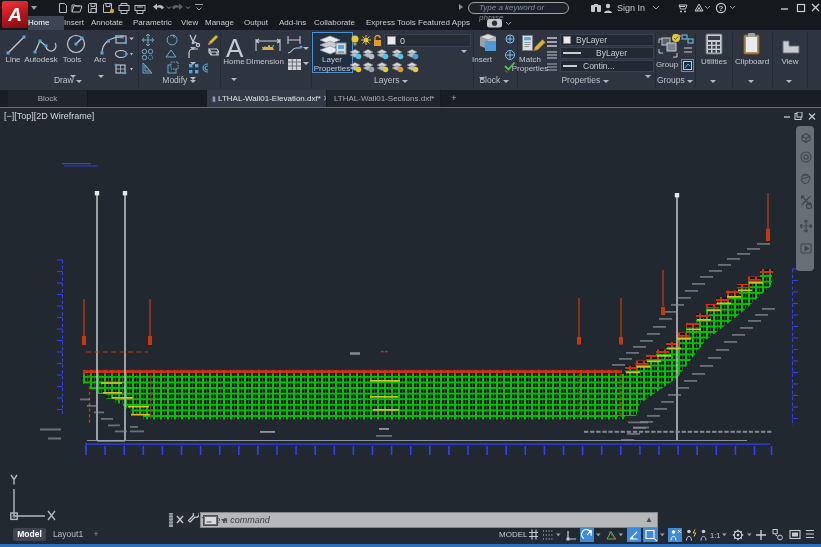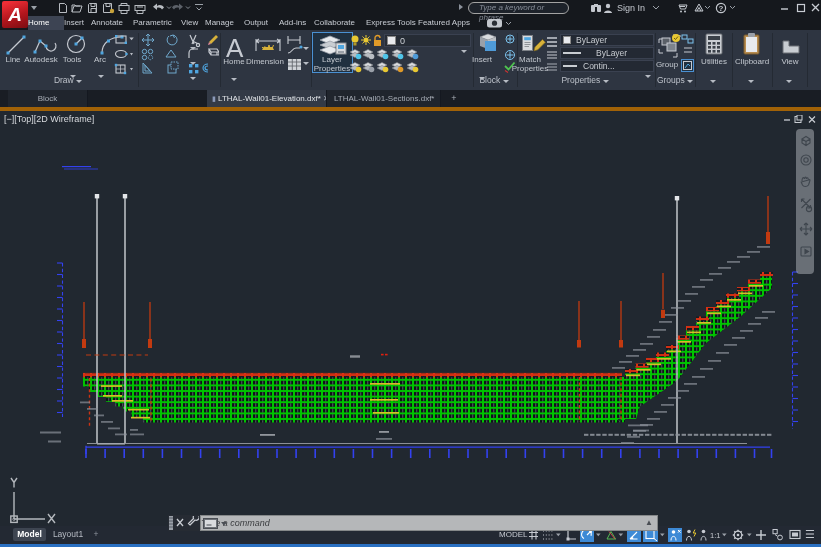--- a/index.html
+++ b/index.html
@@ -16,21 +16,21 @@
 .rtab.active { background:#3d4453; color:#ffffff; }
 .ribbon { position:absolute; left:0; top:30px; width:821px; height:60px; background:#2e3541; }
 .plabel { position:absolute; top:73px; width:200px; height:16px; line-height:15px; font-size:8.5px; color:#bcc1c9; text-align:center; z-index:6;}
 .psep { position:absolute; top:33px; height:54px; width:1px; background:#242a33; z-index:6;}
 .bigl { position:absolute; font-size:8px; color:#c3c8cf; text-align:center; z-index:6; line-height:9px;}
 .icon { position:absolute; z-index:6; }
 .dda { width:0; height:0; border-left:3px solid transparent; border-right:3px solid transparent; border-top:3px solid #b6bbc3; display:inline-block; }
 .filetabs { position:absolute; left:0; top:90px; width:821px; height:17px; background:#191d24; }
 .ftab { position:absolute; top:90px; height:17px; line-height:17px; font-size:8px; white-space:nowrap; overflow:hidden; color:#a7adb6; background:#20252d; border-right:1px solid #141820; text-align:left; z-index:5;}
 .ftab.active { background:#333a46; color:#e3e6ea; }
-.canvas { position:absolute; left:0; top:107px; width:821px; height:419px; background:#212830; border-top:4px solid #a16207; }
+.canvas { position:absolute; left:0; top:107px; width:821px; height:419px; background:#212830; border-top:1px solid #a16207; }
 .vplabel { position:absolute; left:4px; top:3px; font-size:9px; color:#d6d9dd; z-index:4;}
 .navbar { position:absolute; left:796px; top:18px; width:18px; height:145px; background:rgba(165,170,176,.55); border-radius:4px; z-index:3; }
 .cmdbar { position:absolute; left:168px; top:404px; width:490px; height:16px; background:#262b33; z-index:8; }
 .cmdinput { position:absolute; left:32px; top:0px; width:458px; height:16px; background:#b5b7b9; border:1px solid #858889; color:#3c3e41; font-size:9px; font-style:italic; line-height:15px; }
 .bottombar { position:absolute; left:0; top:526px; width:821px; height:18px; background:#232933; }
 .blueline { position:absolute; left:0; top:544px; width:821px; height:3px; background:#2a70c2; }
 .mtab { position:absolute; top:528px; height:13px; line-height:13px; font-size:8.5px; color:#b6bbc3; z-index:5; text-align:center;}
 .mtab.active { background:#3e4551; color:#ffffff; font-weight:bold; border-radius:2px; }
 </style>
 </head>
@@ -105,20 +105,22 @@
 <div class="psep" style="left:220px"></div>
 <div class="psep" style="left:311px"></div>
 <div class="psep" style="left:473px"></div>
 <div class="psep" style="left:517px"></div>
 <div class="psep" style="left:655px"></div>
 <div class="psep" style="left:695px"></div>
 <div class="psep" style="left:732px"></div>
 <div class="psep" style="left:772px"></div>
 <div class="psep" style="left:807px"></div>
 <div class="plabel" style="left:-32px">Draw <span class="dda"></span></div>
+<div class="plabel" style="left:79px">Modify <span class="dda"></span></div>
+<div class="plabel" style="left:291px">Layers <span class="dda"></span></div>
 <div class="plabel" style="left:394px">Block <span class="dda"></span></div>
 <div class="plabel" style="left:485px">Properties <span class="dda"></span></div>
 <div class="plabel" style="left:575px">Groups <span class="dda"></span></div>
 <div class="plabel" style="left:613px"><span class="dda"></span></div>
 <div class="plabel" style="left:651px"><span class="dda"></span></div>
 <div class="plabel" style="left:689px"><span class="dda"></span></div>
 <svg class="icon" style="left:4px;top:33px" width="130" height="24" viewBox="0 0 130 24">
 <g stroke="#c6cad1" stroke-width="1.2" fill="none">
 <path d="M4 20 L20 4"></path>
 <path d="M31 19 L36 8 L42 13 a5 5 0 1 0 9 -3"></path>

